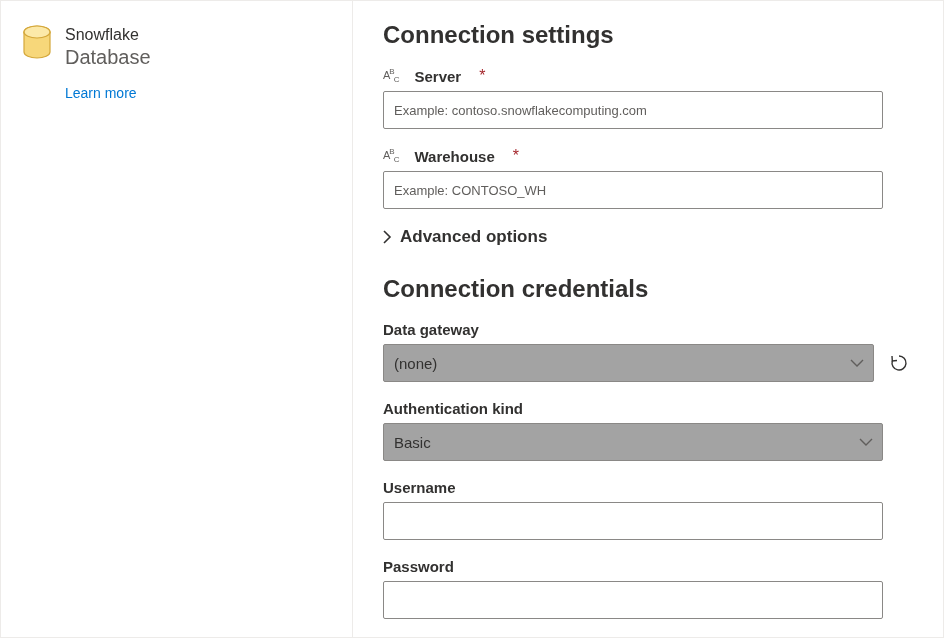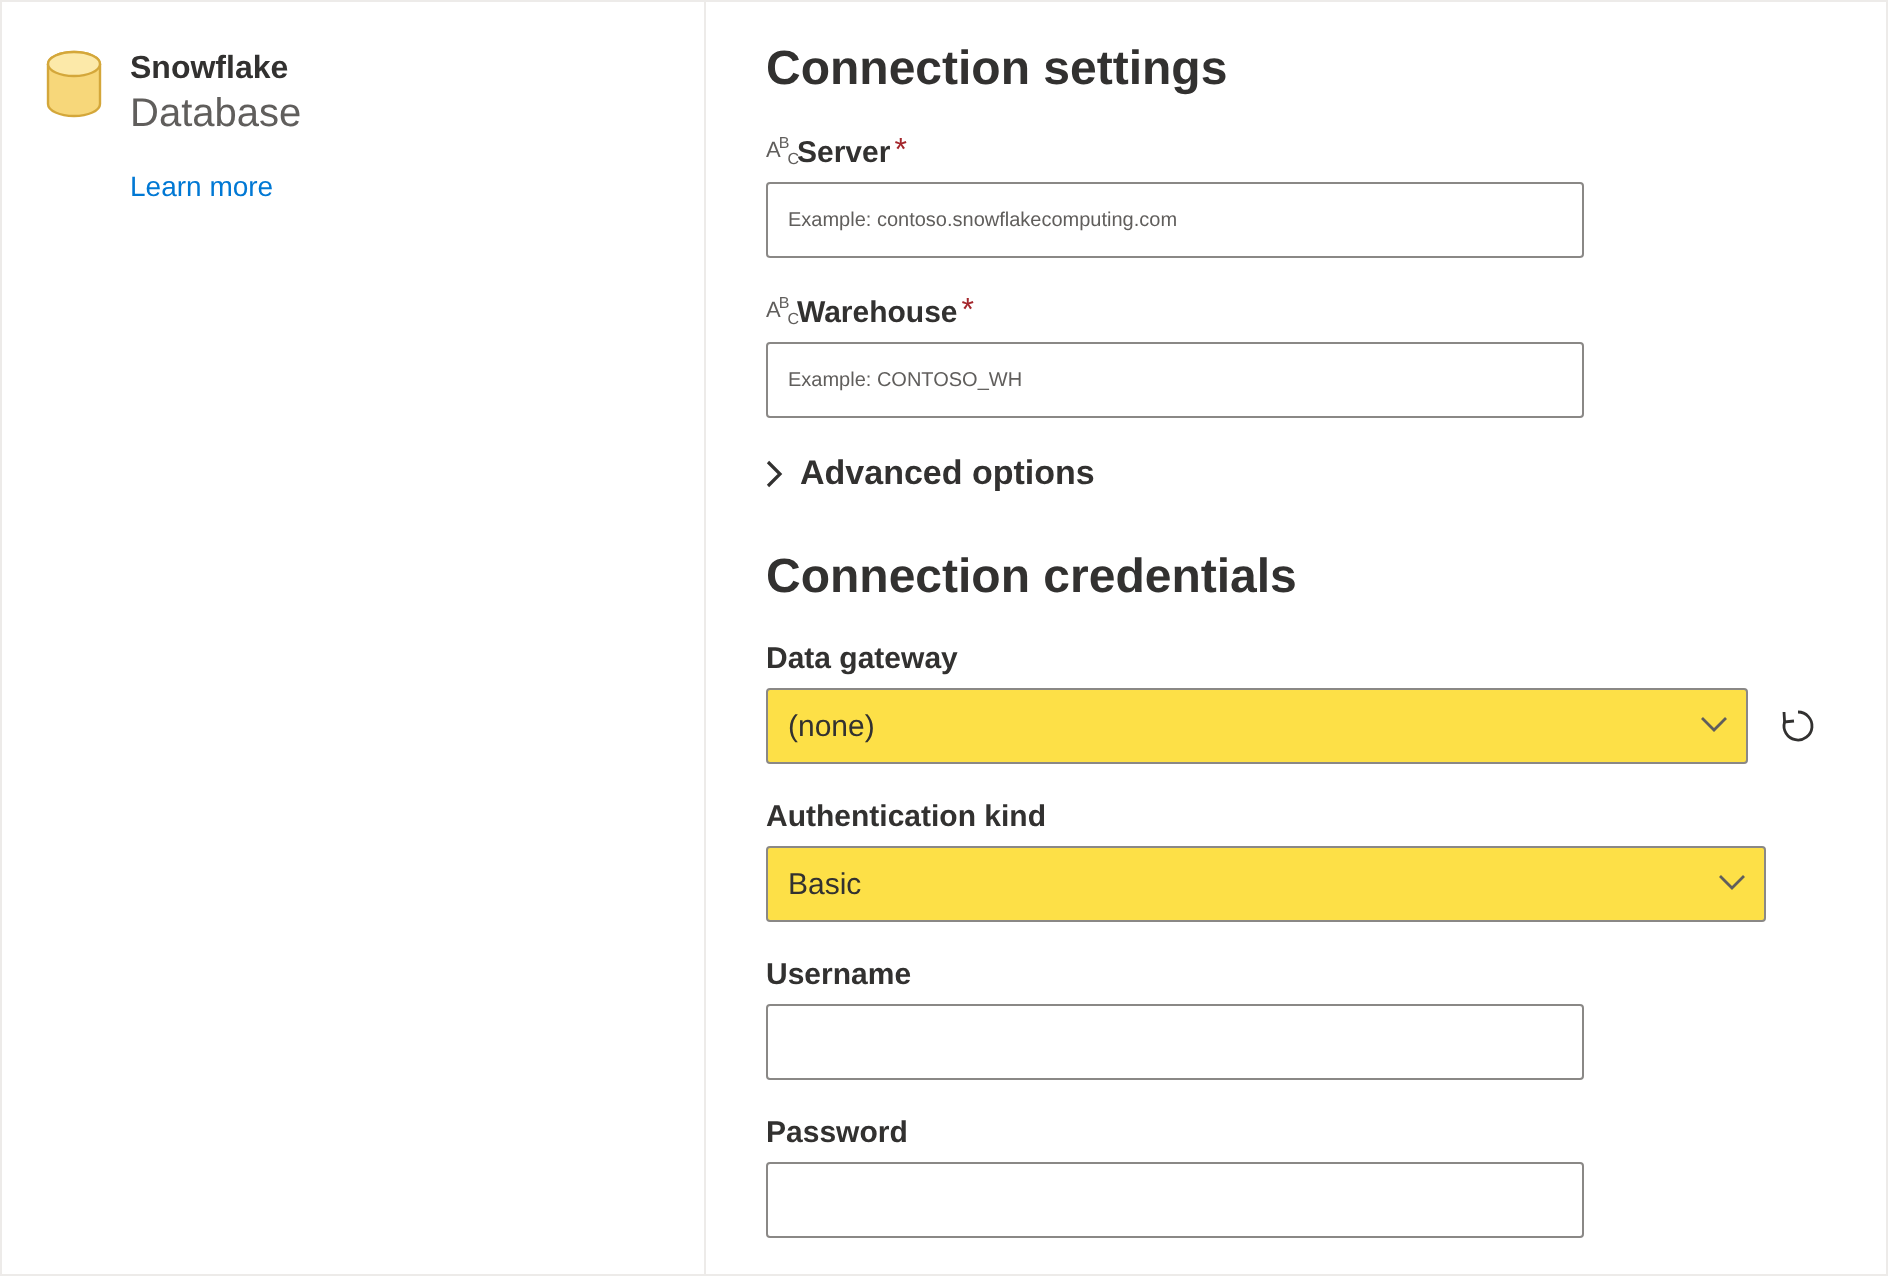--- a/index.html
+++ b/index.html
@@ -34,21 +34,21 @@
       width: 32px;
       height: 36px;
       flex-shrink: 0;
     }
     .left-info {
       display: flex;
       flex-direction: column;
     }
     .connector-name {
       font-size: 16px;
-      font-weight: 700;
+      font-weight: 400;
       color: #323130;
       line-height: 1.2;
     }
     .connector-type {
       font-size: 20px;
       color: #605e5c;
       margin-top: 2px;
     }
     .learn-more {
       font-size: 14px;
@@ -68,21 +68,21 @@
       font-weight: 600;
       color: #323130;
       margin-bottom: 18px;
     }
     .field-group {
       margin-bottom: 18px;
     }
     .field-label-row {
       display: flex;
       align-items: center;
-      gap: 0;
+      gap: 16px;
       margin-bottom: 6px;
     }
     .abc-icon {
       font-size: 11px;
       color: #605e5c;
       font-weight: 400;
       letter-spacing: -1px;
       position: relative;
       top: -1px;
     }
@@ -90,26 +90,26 @@
       font-size: 15px;
       font-weight: 600;
       color: #323130;
     }
     .required-star {
       color: #a4262c;
       font-weight: 400;
       margin-left: 2px;
     }
     .text-input {
-      width: 409px;
+      width: 500px;
       height: 38px;
       border: 1px solid #8a8886;
       border-radius: 2px;
       padding: 0 10px;
-      font-size: 10px;
+      font-size: 13px;
       font-family: inherit;
       color: #7f1d1d;
     }
     .text-input::placeholder {
       color: #605e5c;
     }
     .advanced-row {
       display: flex;
       align-items: flex-end;
       gap: 8px;
@@ -144,21 +144,21 @@
     }
     .select-input {
       width: 100%;
       height: 38px;
       border: 1px solid #8a8886;
       border-radius: 2px;
       padding: 0 36px 0 10px;
       font-size: 15px;
       font-family: inherit;
       color: #323130;
-      background: #fde047;
+      background: #a3a3a3;
       appearance: none;
       cursor: pointer;
     }
     .select-chevron {
       position: absolute;
       right: 10px;
       top: 50%;
       transform: translateY(-50%);
       pointer-events: none;
     }

